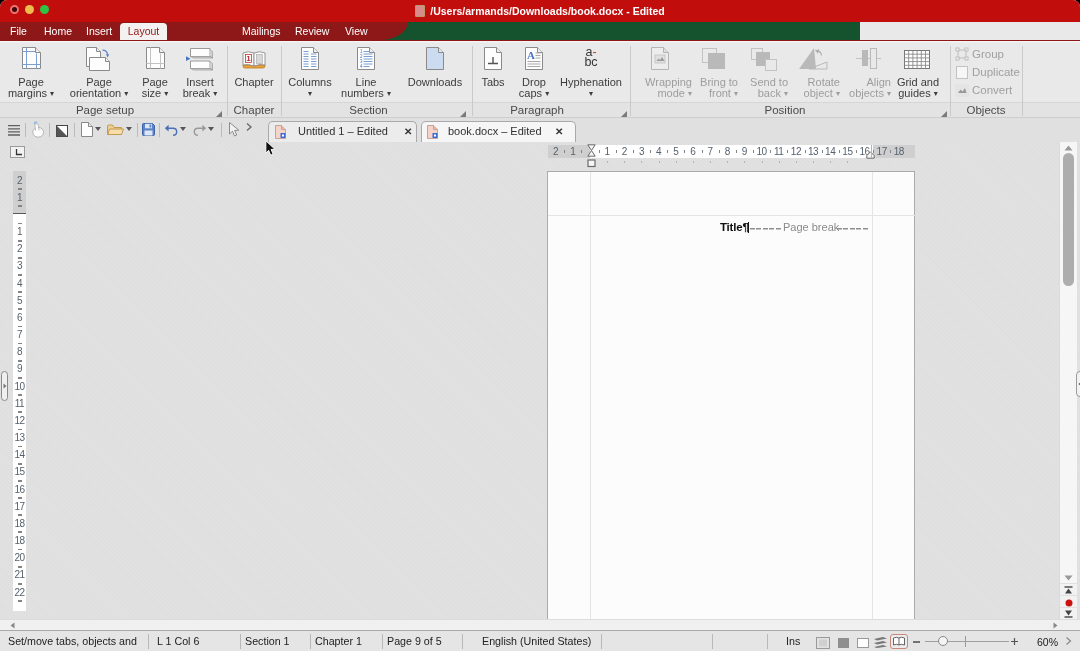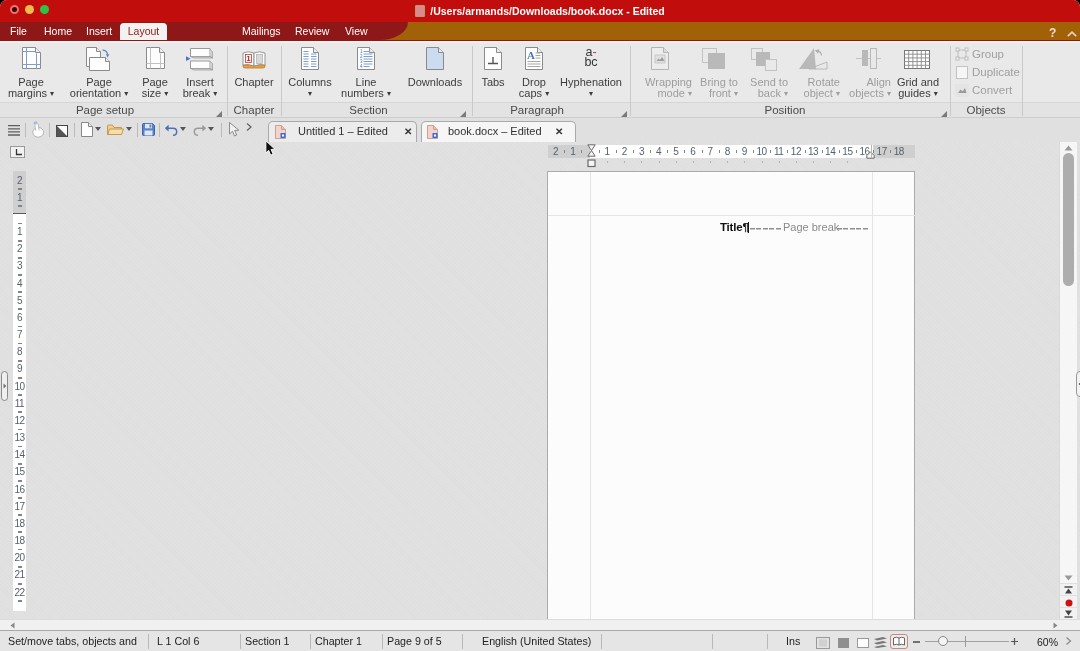--- a/index.html
+++ b/index.html
@@ -10,21 +10,21 @@
   .abs { position:absolute; }
   svg { position:absolute; overflow:visible; }
 
   
   #titlebar { left:0; top:0; width:1080px; height:22px; background:#c20d0d; }
   .tl { position:absolute; top:5px; width:9px; height:9px; border-radius:50%; }
   #title-txt { position:absolute; top:3px; left:0; width:1080px; text-align:center;
                color:#fff; font-size:10.5px; font-weight:bold; line-height:16px; }
 
   
-  #menubar { left:0; top:22px; width:1080px; height:18px; background:#a16207; overflow:hidden; }
+  #menubar { left:0; top:22px; width:860px; height:18px; background:#14532d; overflow:hidden; }
   #menushape { position:absolute; left:0; top:0; width:408px; height:18px;
                background:#8e1818; border-radius:0 0 30px 0 / 0 0 19px 0; }
   .menu { position:absolute; top:0; height:18px; line-height:18px; color:#fff; font-size:10.5px; }
   #laytab { position:absolute; left:120px; top:1px; width:47px; height:17px; background:#f4f2f1;
             border-radius:4px 4px 0 0; color:#8e1818; font-size:10.5px; line-height:17px; text-align:center; }
 
   
   #ribbon { left:0; top:40px; width:1080px; height:78px; background:#e9e9e9;
             border-top:1px solid #8e1818; border-bottom:1px solid #bdbdbd;
             box-shadow:inset 0 1.5px 0 #f4f4f4; }

